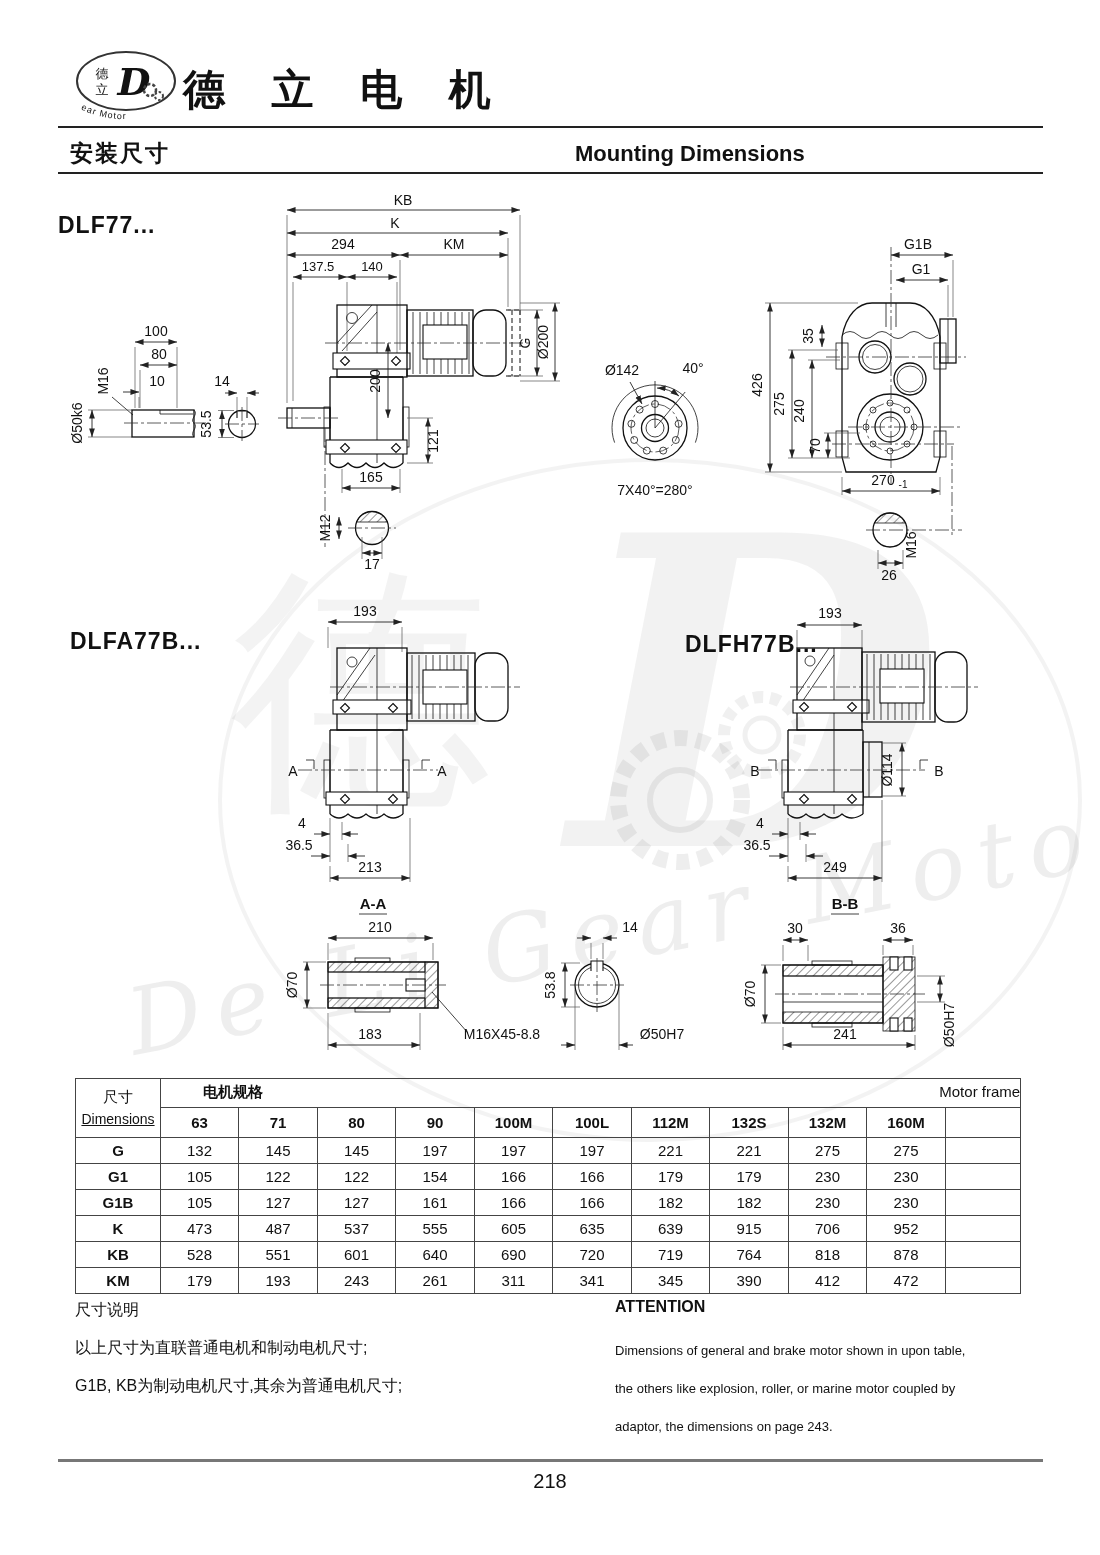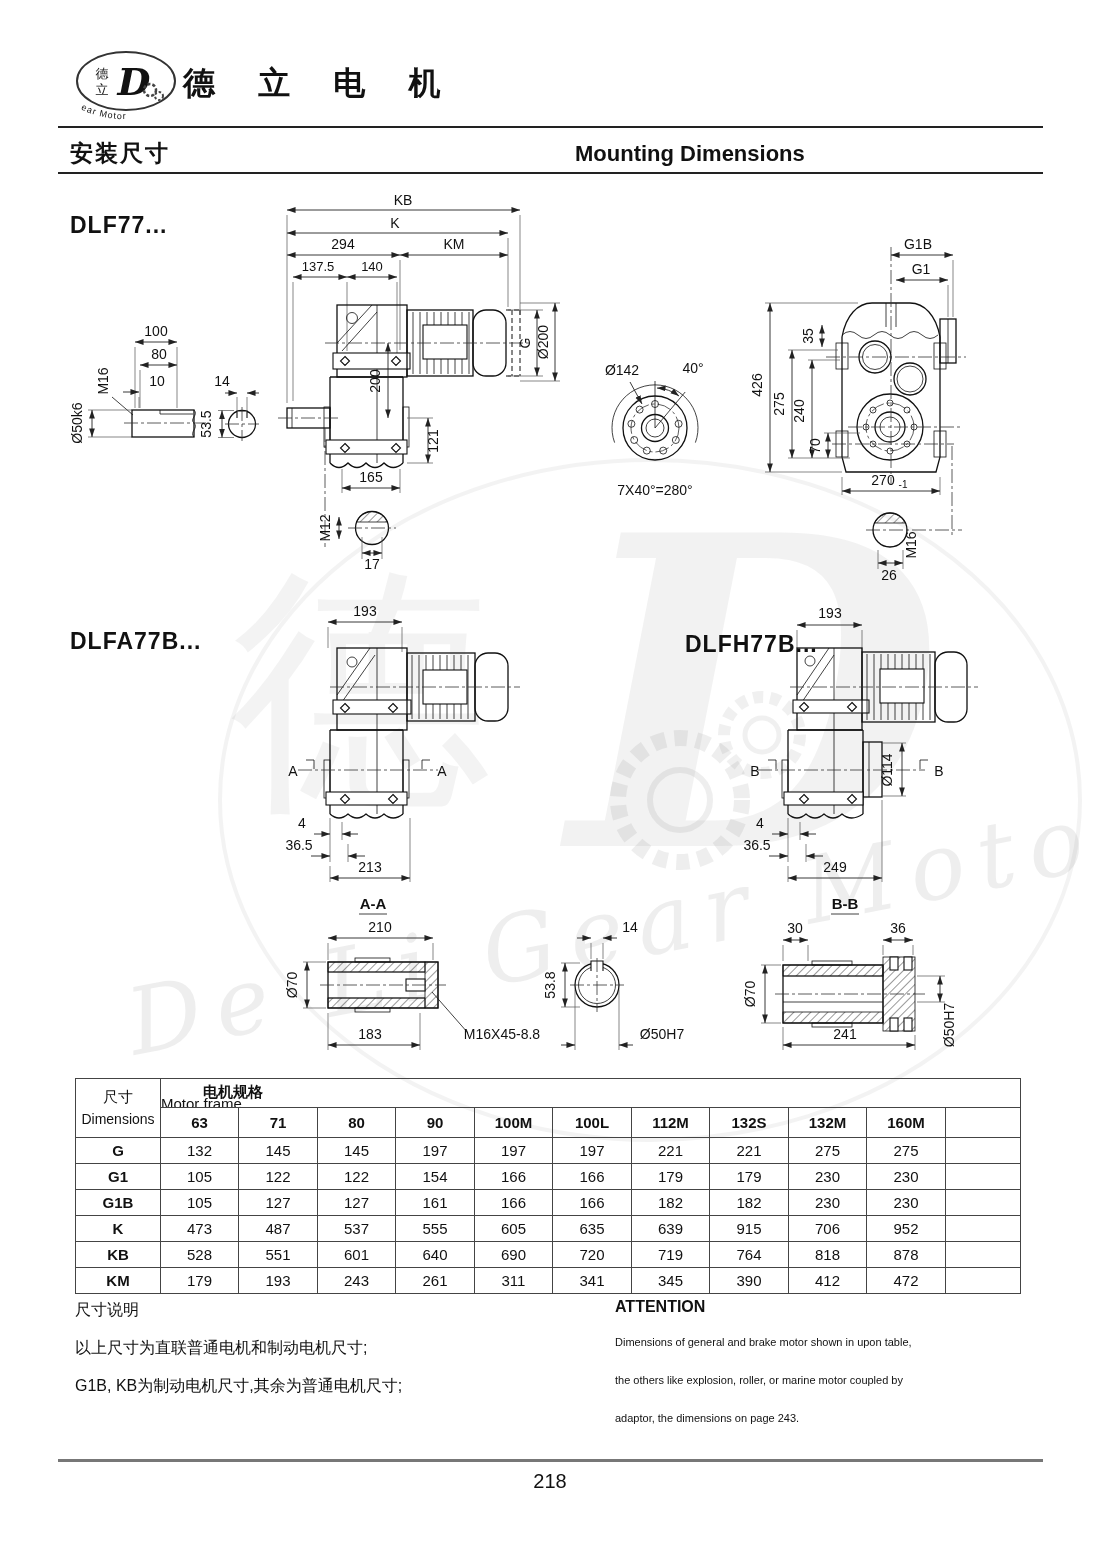--- a/index.html
+++ b/index.html
@@ -1,20 +1,20 @@
 <!DOCTYPE html>
 <html><head>
 <meta charset="utf-8">
 <style>
   html,body{margin:0;padding:0;background:#fff;}
   #page{position:relative;width:1100px;height:1555px;background:#fff;overflow:hidden;
         font-family:"Liberation Sans",sans-serif;color:#111;}
   .abs{position:absolute;}
   
-  #brand{left:183px;top:62px;font-size:32px;font-weight:bold;letter-spacing:16px;
+  #brand{left:183px;top:62px;font-size:42px;font-weight:bold;letter-spacing:16px;
          font-family:"DejaVu Serif",serif;}
   .rule{position:absolute;background:#222;}
   #title-zh{left:70px;top:138px;font-size:23px;font-weight:bold;letter-spacing:2px;}
   #title-en{left:575px;top:141px;font-size:22px;font-weight:bold;}
   .draw-label{font-size:23px;font-weight:bold;letter-spacing:1px;}
   
   #wm{left:0;top:0;width:1100px;height:1555px;pointer-events:none;z-index:0;}
   .wm-d{position:absolute;left:570px;top:480px;font-size:430px;line-height:1;
         font-family:"DejaVu Serif",serif;font-style:italic;font-weight:bold;color:rgba(90,90,90,0.08);}
   .wm-c{position:absolute;left:230px;top:560px;font-size:260px;line-height:1;
@@ -34,27 +34,27 @@
   .cl{stroke:#333;stroke-width:0.8;stroke-dasharray:14 3 3 3;fill:none;}
   .dsh{stroke:#111;stroke-width:1;stroke-dasharray:5 3;fill:none;}
   .fw{fill:#fff;stroke:#111;stroke-width:1.1;}
   .ht{fill:url(#hat);stroke:#111;stroke-width:0.8;}
   
   #dim-table{border-collapse:collapse;table-layout:fixed;width:945px;}
   #dim-table td{border:1px solid #444;text-align:center;font-size:15px;padding:0;
                 overflow:hidden;white-space:nowrap;}
   #dim-table .h{font-weight:bold;}
   #dim-table .corner div{line-height:1.5;font-size:15px;}
-  #dim-table .corner .en{font-size:14px;}
+  #dim-table .corner .en{font-size:14px;text-decoration:underline;}
   #dim-table .grp{position:relative;text-align:left;}
   #dim-table .grp .zh{position:absolute;left:10px;top:4px;font-weight:bold;font-size:15px;margin-left:32px;}
-  #dim-table .grp .en{position:absolute;left:0;right:0;top:4px;text-align:left;font-size:15px;margin-top:12px;}
+  #dim-table .grp .en{position:absolute;left:0;right:0;top:4px;text-align:right;font-size:15px;}
   
   .note-line{position:absolute;font-size:16px;}
-  .note-en{font-size:11px;}
+  .note-en{font-size:13px;margin-top:7px;}
   #page-num{left:0;top:1470px;width:1100px;text-align:center;font-size:20px;}
 </style>
 </head>
 <body>
 
 <div id="page">
 
   <div id="wm" class="abs">
     <div class="wm-d">D</div>
     <div class="wm-c">德</div>
@@ -78,21 +78,21 @@
     <path id="lp" d="M6 60 Q54 84 102 56" fill="none" stroke="none"></path>
     <text style="font-size:9px;letter-spacing:1px"><textPath href="#lp" startOffset="8">De Li Gear Motor</textPath></text>
   </svg>
   <div class="abs z1" id="brand">德 立 电 机</div>
   <div class="rule z1" style="left:58px;top:126px;width:985px;height:2px"></div>
 
   <div class="abs z1" id="title-zh">安装尺寸</div>
   <div class="abs z1" id="title-en">Mounting Dimensions</div>
   <div class="rule z1" style="left:58px;top:172px;width:985px;height:2px"></div>
 
-  <div class="abs z1 draw-label" style="left:70px;top:212px">DLF77...</div>
+  <div class="abs z1 draw-label" style="left:58px;top:212px">DLF77...</div>
   <div class="abs z1 draw-label" style="left:70px;top:628px">DLFA77B...</div>
   <div class="abs z1 draw-label" style="left:685px;top:631px">DLFH77B...</div>
 
   <svg class="abs z1" style="left:60px;top:185px" width="1000" height="400" viewBox="0 0 1000 400">
     <defs>
       <marker id="arr" viewBox="0 0 10 8" refX="9.5" refY="4" markerWidth="10" markerHeight="8" orient="auto-start-reverse">
           <path d="M0,0.8 L9.5,4 L0,7.2 z" fill="#222"></path>
         </marker>
       <pattern id="hat" width="6" height="6" patternUnits="userSpaceOnUse" patternTransform="rotate(45)">
           <line x1="0" y1="0" x2="0" y2="6" stroke="#333" stroke-width="1"></line>

